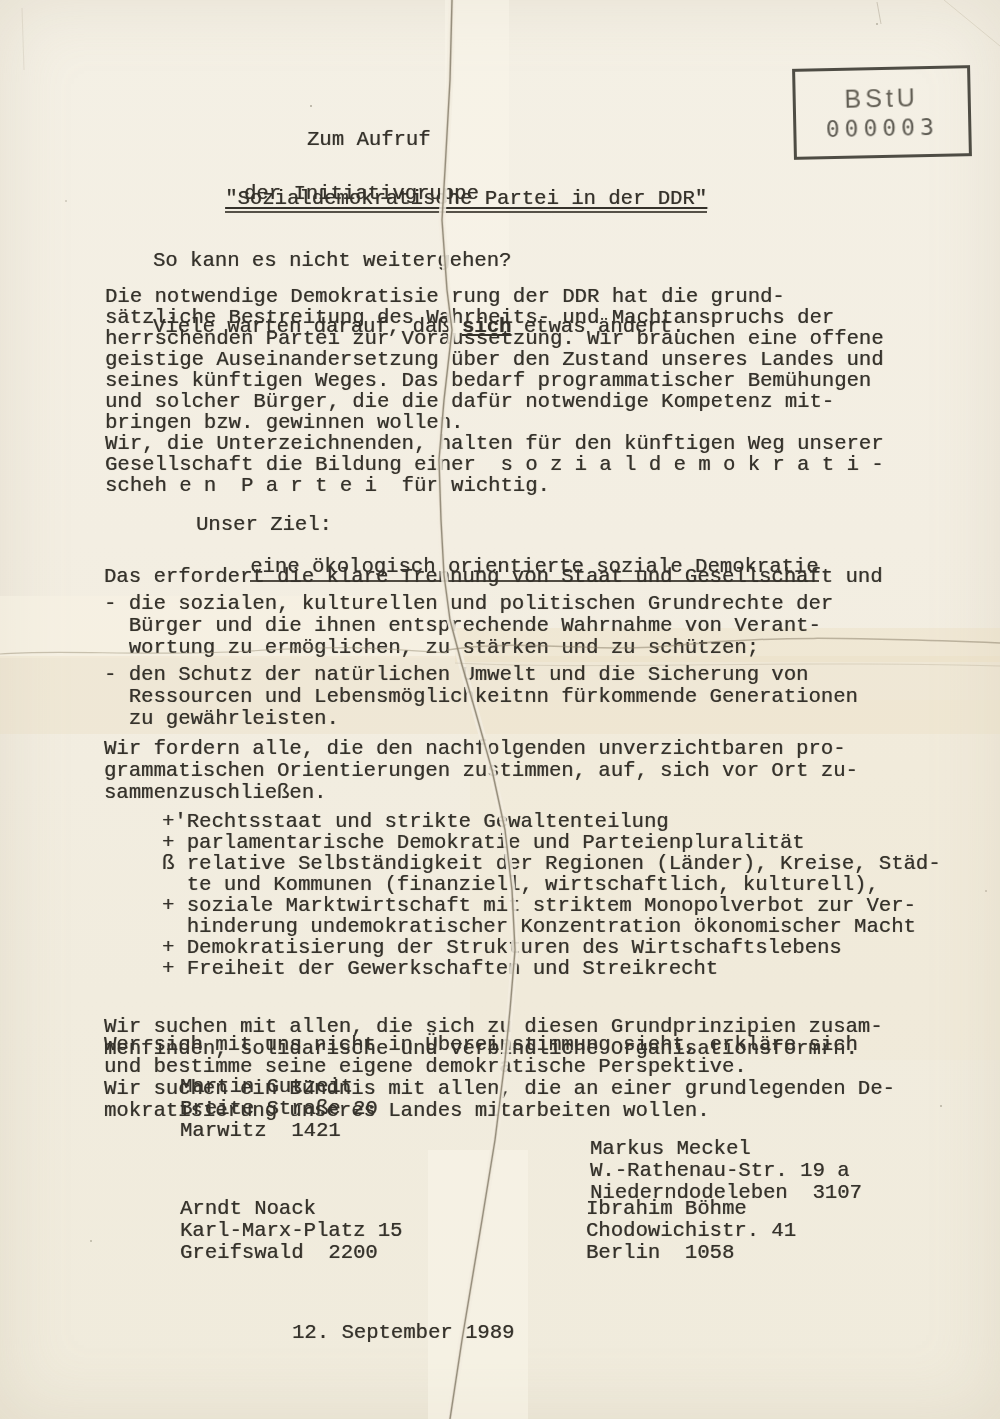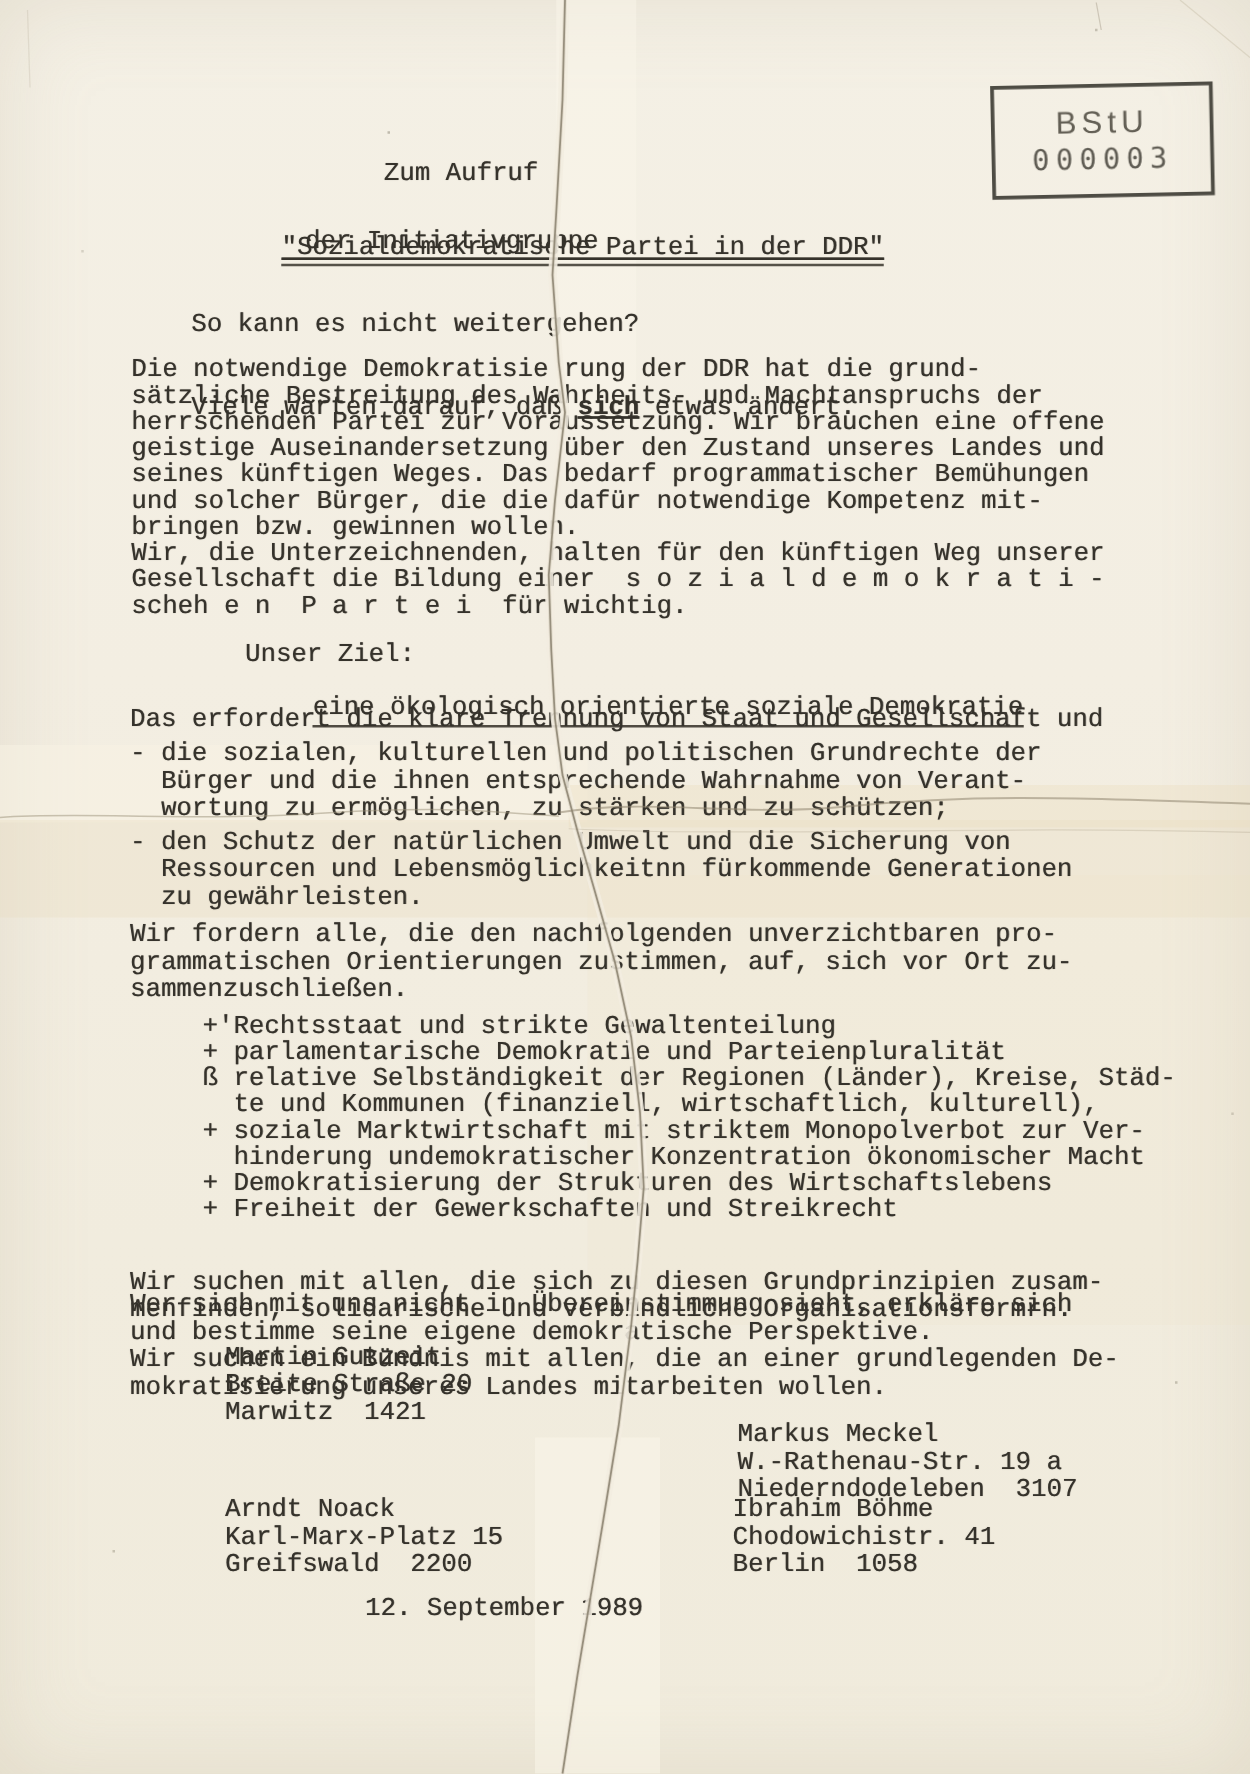--- a/index.html
+++ b/index.html
@@ -148,21 +148,21 @@
     <div class="tw" style="left:590px; top:1126px;margin-top:12px;">Markus Meckel
 W.-Rathenau-Str. 19 a
 Niederndodeleben  3107</div>
     <div class="tw" style="left:180px; top:1198px;">Arndt Noack
 Karl-Marx-Platz 15
 Greifswald  2200</div>
     <div class="tw" style="left:586px; top:1198px;">Ibrahim Böhme
 Chodowichistr. 41
 Berlin  1058</div>
 
-    <div class="tw" style="left:292px; top:1277px;text-align:center;">12. September 1989</div>
+    <div class="tw" style="left:292px; top:1322px;text-align:center;">12. September 1989</div>
   </div>
 
   <svg class="tears" width="1000" height="1419" viewBox="0 0 1000 1419">
 
     <polyline points="452,0 450,80 445,170 442,220 447,290 452,330 444,400 439,460 441,520 444,575 450,620 462,665 475,710 492,770 505,830 512,890 515,950 510,1010 505,1060 495,1140 482,1220 472,1280 462,1340 450,1419" fill="none" stroke="#f2ede0" stroke-width="7" stroke-linejoin="round" opacity="0.88"></polyline>
 
     <polyline points="452,0 450,80 445,170 442,220 447,290 452,330 444,400 439,460 441,520 444,575 450,620 462,665 475,710 492,770 505,830 512,890 515,950 510,1010 505,1060 495,1140 482,1220 472,1280 462,1340 450,1419" fill="none" stroke="#b9b09a" stroke-width="3" stroke-linejoin="round" opacity="0.3"></polyline>
 
     <polyline points="452,0 450,80 445,170 442,220 447,290 452,330 444,400 439,460 441,520 444,575 450,620 462,665 475,710 492,770 505,830 512,890 515,950 510,1010 505,1060 495,1140 482,1220 472,1280 462,1340 450,1419" fill="none" stroke="#857c69" stroke-width="1.4" stroke-linejoin="round" opacity="0.8"></polyline>
 

